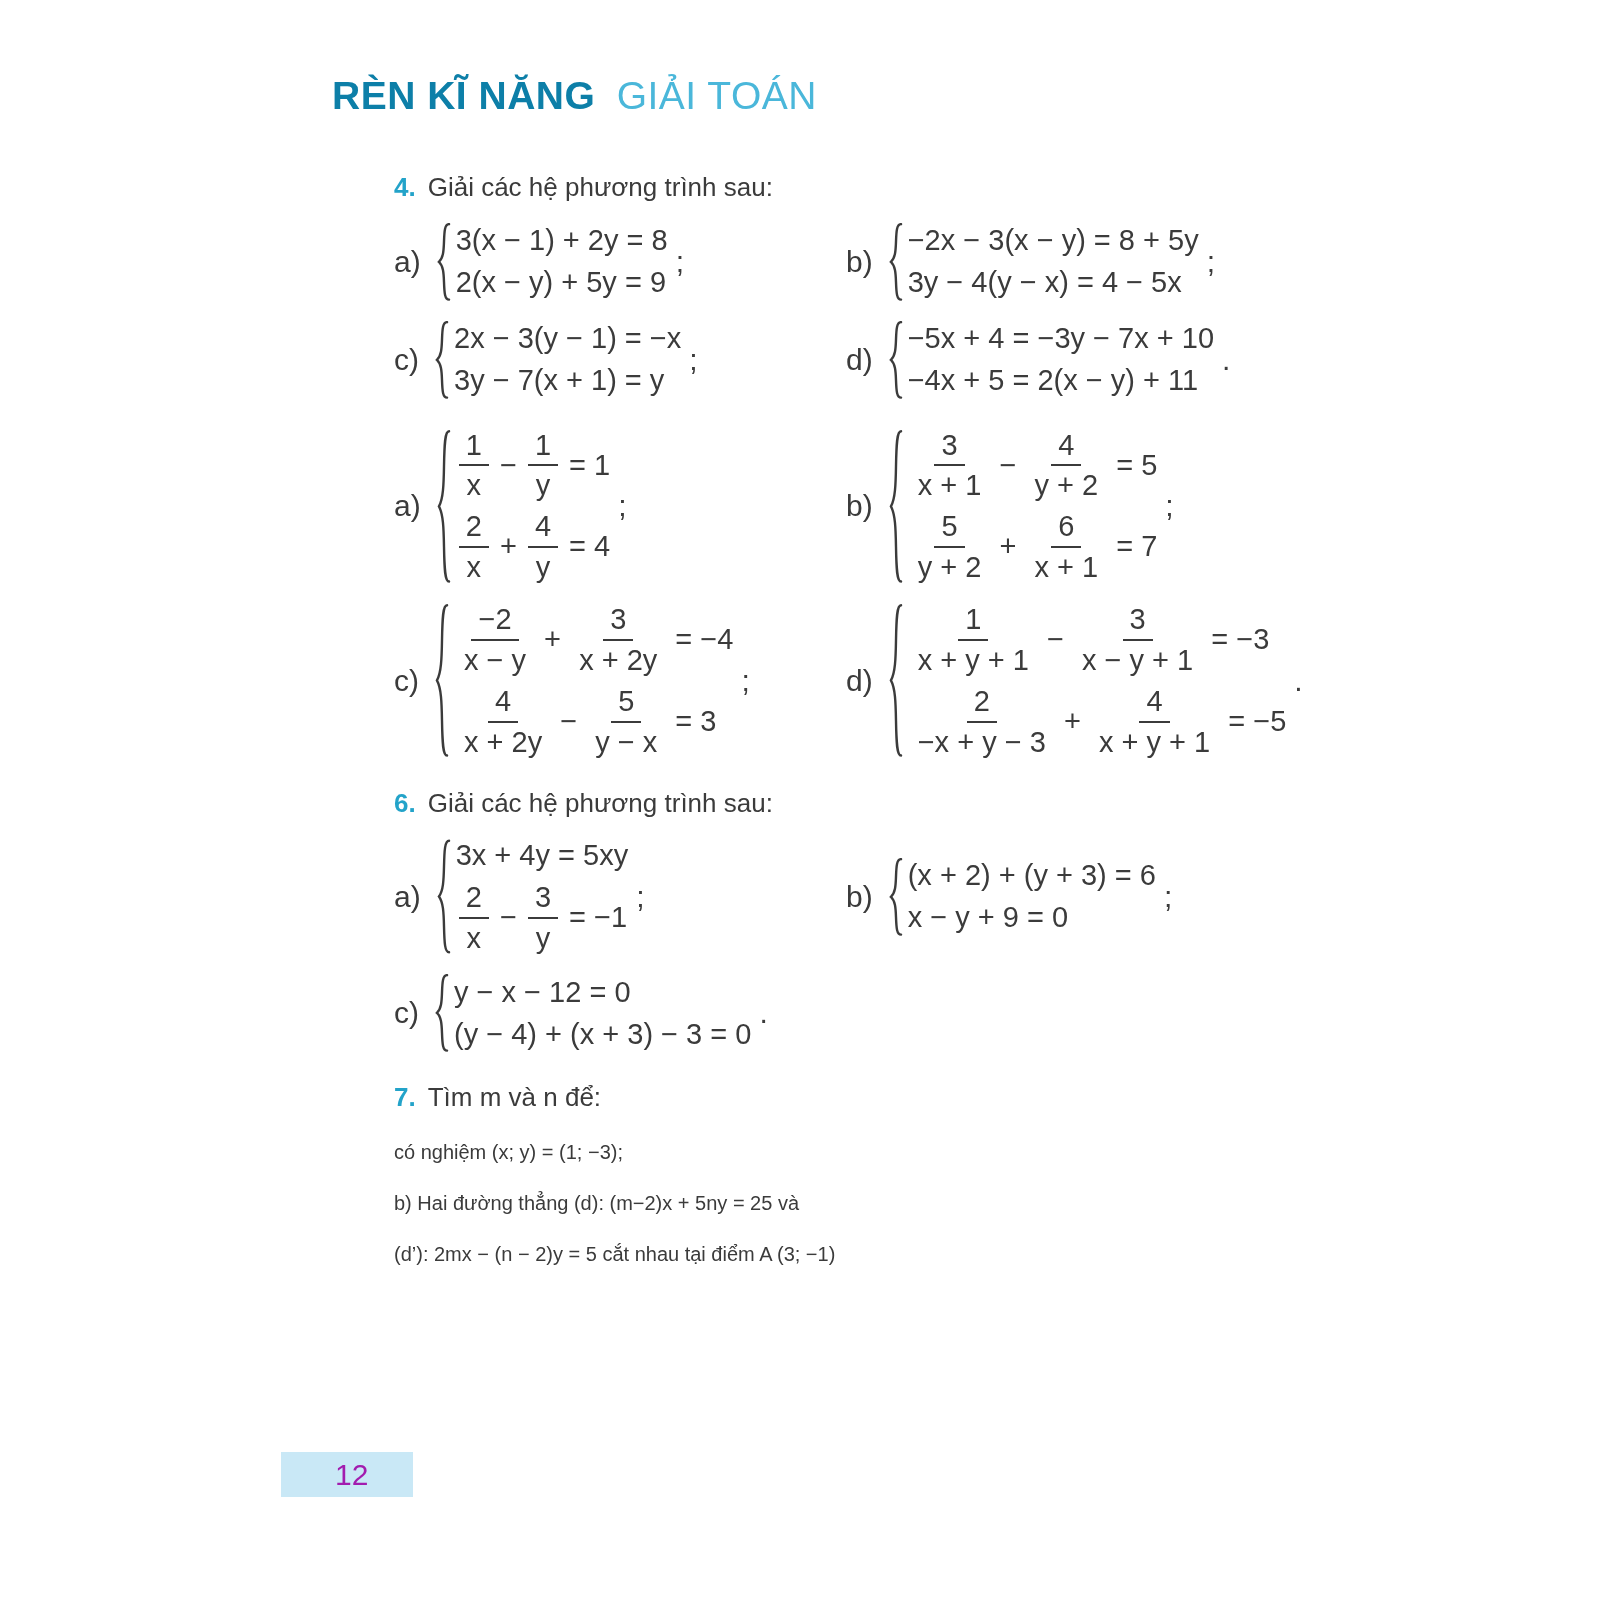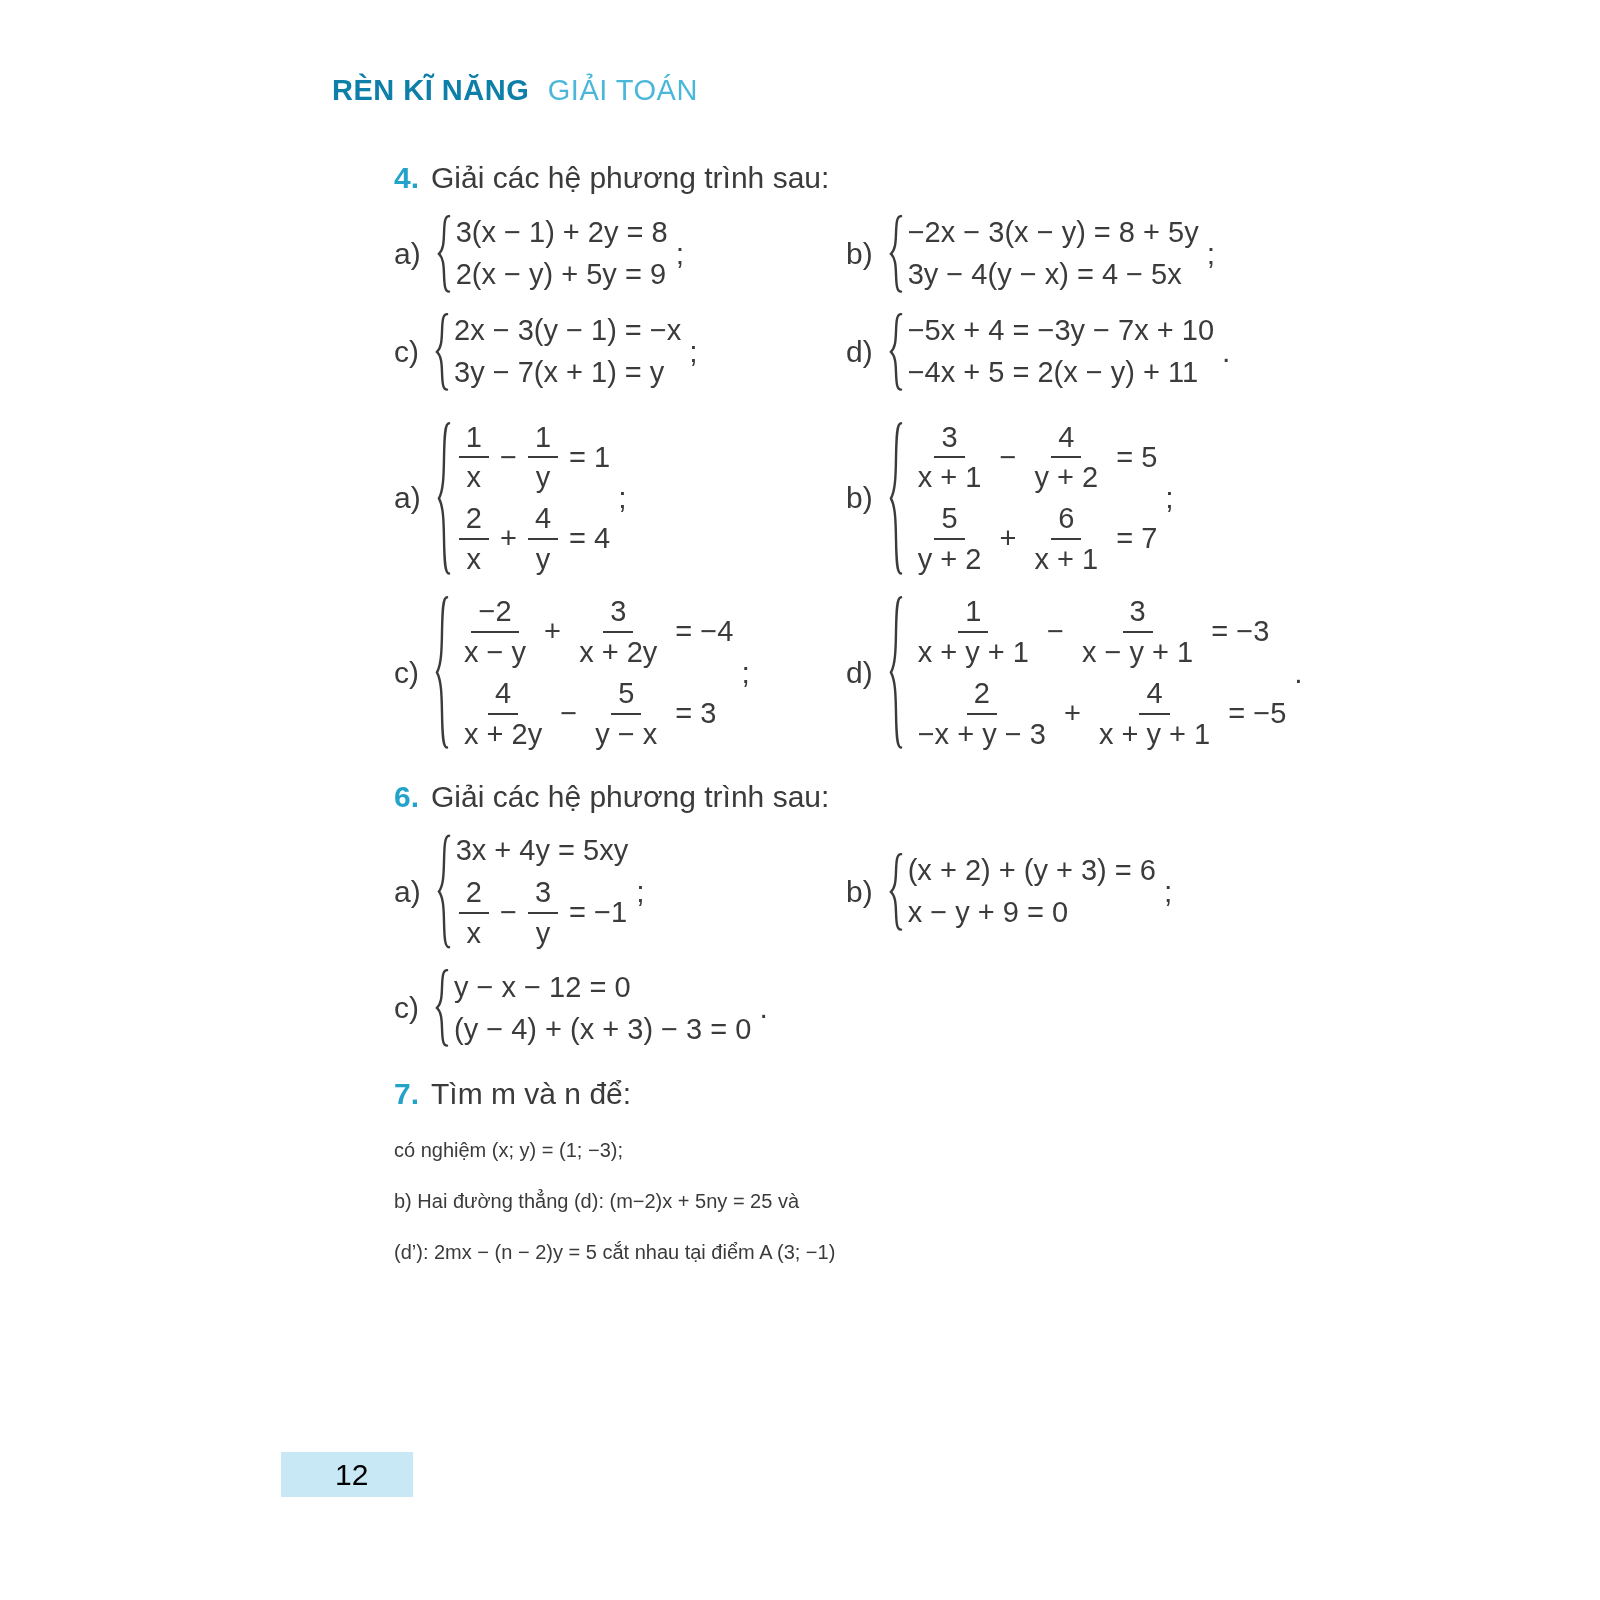--- a/index.html
+++ b/index.html
@@ -8,27 +8,27 @@
     --header-light:#4ab7da;
     --text:#3b3b3b;
     --footer-bg:#c9e8f6;
   }
   *{box-sizing:border-box;}
   html,body{margin:0;padding:0;}
   body{font-family:"Liberation Sans",sans-serif;color:var(--text);background:#ffffff;}
   .page{position:relative;width:1600px;height:1600px;background:#fff;overflow:hidden;}
   .content{padding:74px 100px 0 332px;}
 
-  .doc-header{font-size:29px;margin-bottom:54px;letter-spacing:.5px;}
+  .doc-header{font-size:39px;margin-bottom:54px;letter-spacing:.5px;}
   .doc-header .strong{color:var(--header-dark);font-weight:bold;}
   .doc-header .light{color:var(--header-light);font-weight:normal;margin-left:10px;}
 
   .problems{margin-left:62px;}
   .problem{margin-bottom:30px;}
-  .p-title{font-size:30px;margin:0 0 14px;}
+  .p-title{font-size:26px;margin:0 0 14px;}
   .p-num{color:var(--accent);font-weight:bold;margin-right:12px;}
 
   .row{display:grid;grid-template-columns:452px auto;align-items:center;margin:20px 0;}
   .row.single{display:flex;}
   .item{display:flex;align-items:center;}
   .label{font-size:30px;margin-right:16px;white-space:nowrap;}
 
   .system{display:inline-flex;align-items:center;}
   .brace{align-self:stretch;display:flex;margin-right:5px;}
   .brace svg{height:100%;width:14px;display:block;}
@@ -36,21 +36,21 @@
   .eq-line{display:flex;align-items:center;font-size:29px;}
   .tx{white-space:pre;}
   .frac{display:inline-flex;flex-direction:column;align-items:center;margin:0 3px;line-height:1.12;}
   .num{padding:0 7px 3px;border-bottom:2.5px solid var(--text);}
   .den{padding:3px 7px 0;}
   .punct{font-size:30px;margin-left:8px;}
 
   .para{font-size:20px;margin:28px 0;}
 
   .footer{position:absolute;left:281px;top:1452px;width:132px;height:45px;background:var(--footer-bg);display:flex;align-items:center;}
-  .page-num{font-size:30px;margin-left:54px;color:#000000;}
+  .page-num{font-size:30px;margin-left:54px;color:#a21caf;}
 </style>
 </head>
 <body>
 
 <div class="page">
   <div class="content">
     <div class="doc-header">
       <span class="strong">RÈN KĨ NĂNG</span>
       <span class="light">GIẢI TOÁN</span>
     </div>

